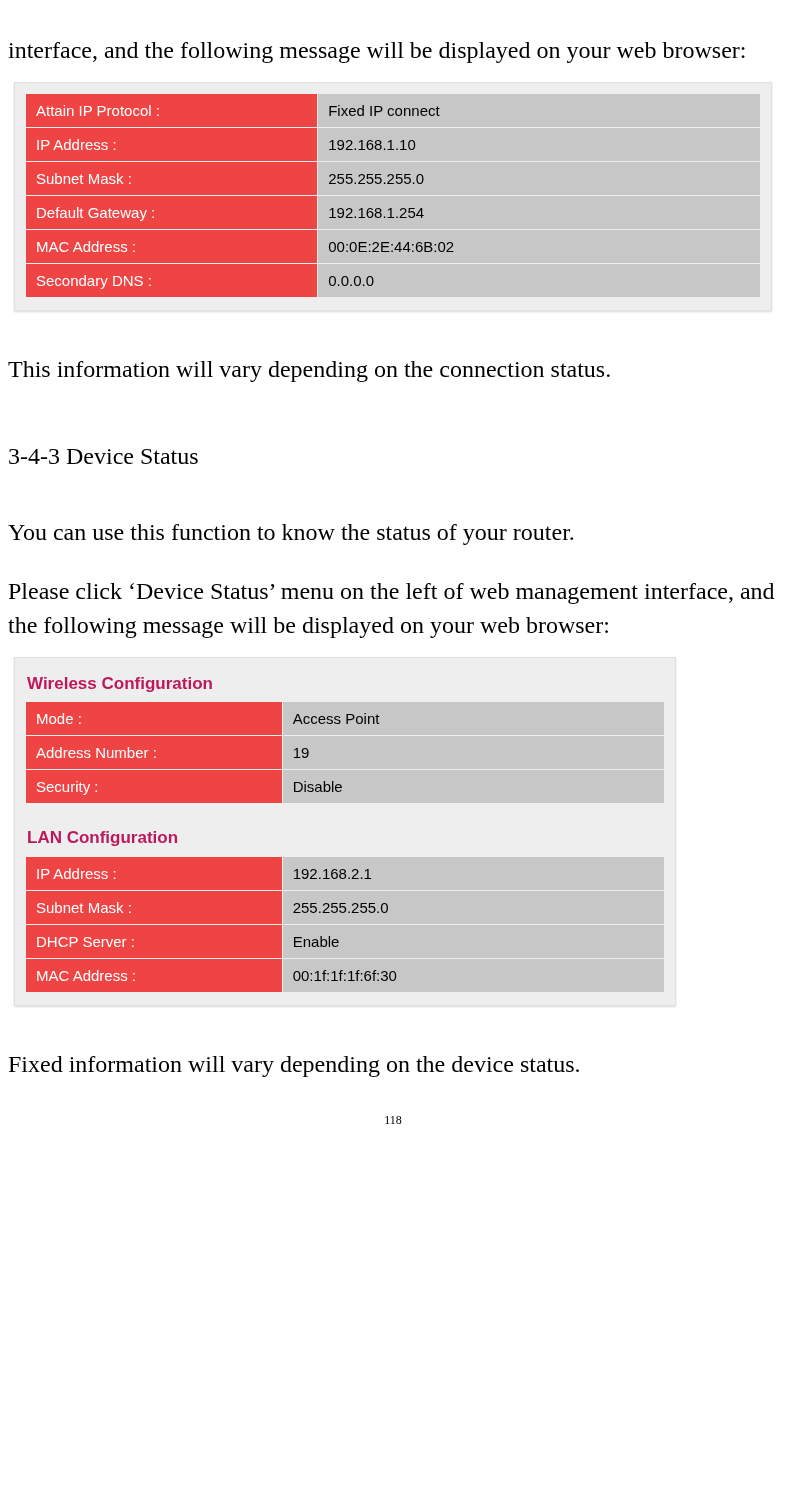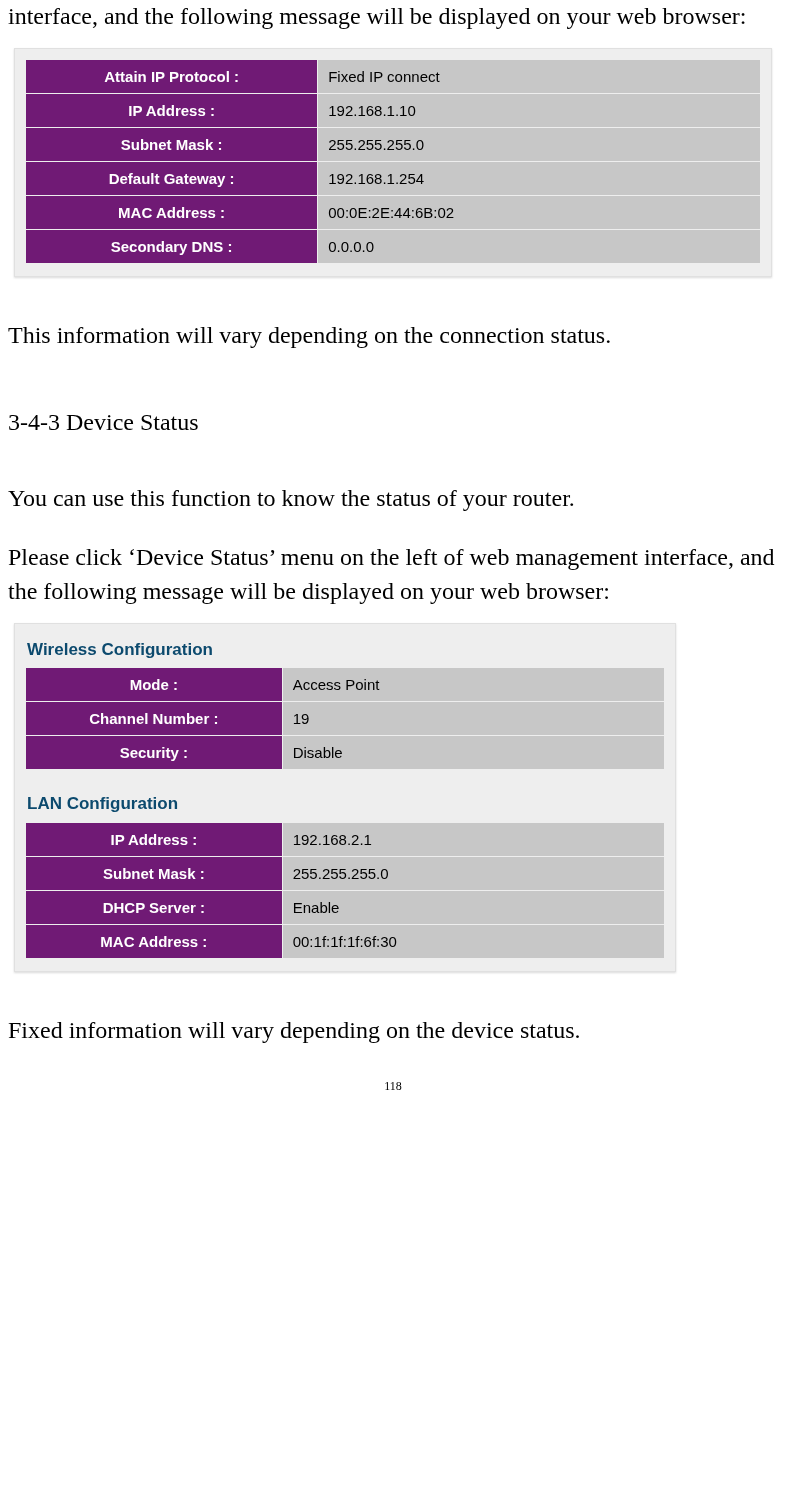--- a/index.html
+++ b/index.html
@@ -6,21 +6,22 @@
       margin: 0;
       padding: 0;
       font-family: "Times New Roman", Times, serif;
       font-size: 24px;
       line-height: 1.4;
       color: #000;
       background: #fff;
       width: 786px;
     }
     .content {
-      padding: 0 8px;
+      padding: 14px 8px;
+      margin-top: 20px;
     }
     p {
       margin: 0 0 14px 0;
     }
     .gap {
       height: 28px;
     }
     .gap-large {
       height: 40px;
     }
@@ -31,40 +32,40 @@
       border: 1px solid #e0e0e0;
       box-shadow: 0 1px 2px rgba(0,0,0,0.15);
     }
     .panel2 {
       width: 640px;
     }
     .section-title {
       font-family: Arial, Helvetica, sans-serif;
       font-weight: bold;
       font-size: 17px;
-      color: #0c4a6e;
+      color: #be185d;
       margin: 4px 2px 6px 2px;
     }
     .kv-table {
       border-collapse: separate;
       border-spacing: 1px;
       width: 100%;
       table-layout: fixed;
     }
     .kv-table td {
       padding: 6px 10px;
       font-family: Arial, Helvetica, sans-serif;
       font-size: 15px;
       height: 20px;
     }
     .kv-label {
-      background: #701a75;
+      background: #ef4444;
       color: #fff;
-      font-weight: bold;
-      text-align: center;
+      font-weight: normal;
+      text-align: left;
       width: 37%;
     }
     .kv-value {
       background: #c7c7c7;
       color: #000000;
       text-align: left;
     }
     .page-number {
       text-align: center;
       font-size: 12px;
@@ -128,21 +129,21 @@
 
   <div class="panel panel2">
     <div class="section-title">Wireless Configuration</div>
     <table class="kv-table">
       <tbody>
           <tr>
         <td class="kv-label">Mode :</td>
         <td class="kv-value">Access Point</td>
       </tr>
       <tr>
-        <td class="kv-label">Channel Number :</td>
+        <td class="kv-label">Address Number :</td>
         <td class="kv-value">19</td>
       </tr>
       <tr>
         <td class="kv-label">Security :</td>
         <td class="kv-value">Disable</td>
       </tr>
     </tbody>
       </table>
 
     <div style="height:18px"></div>

